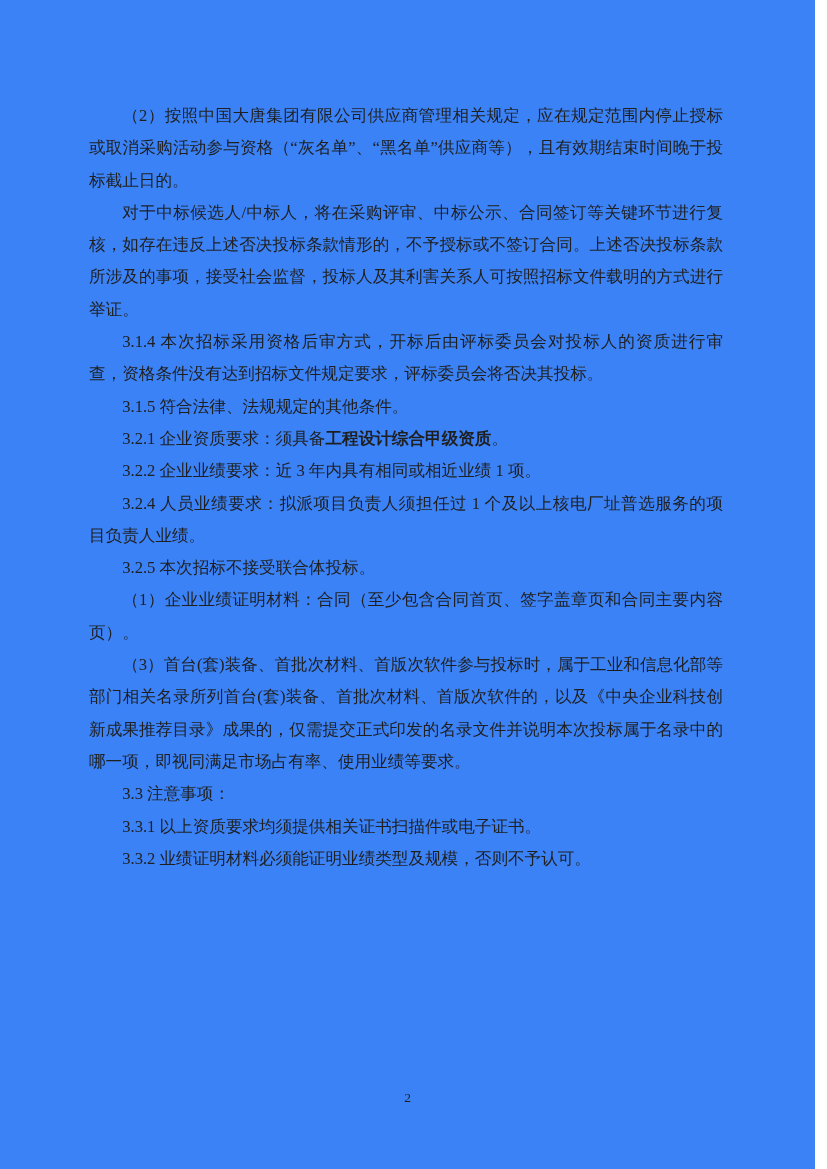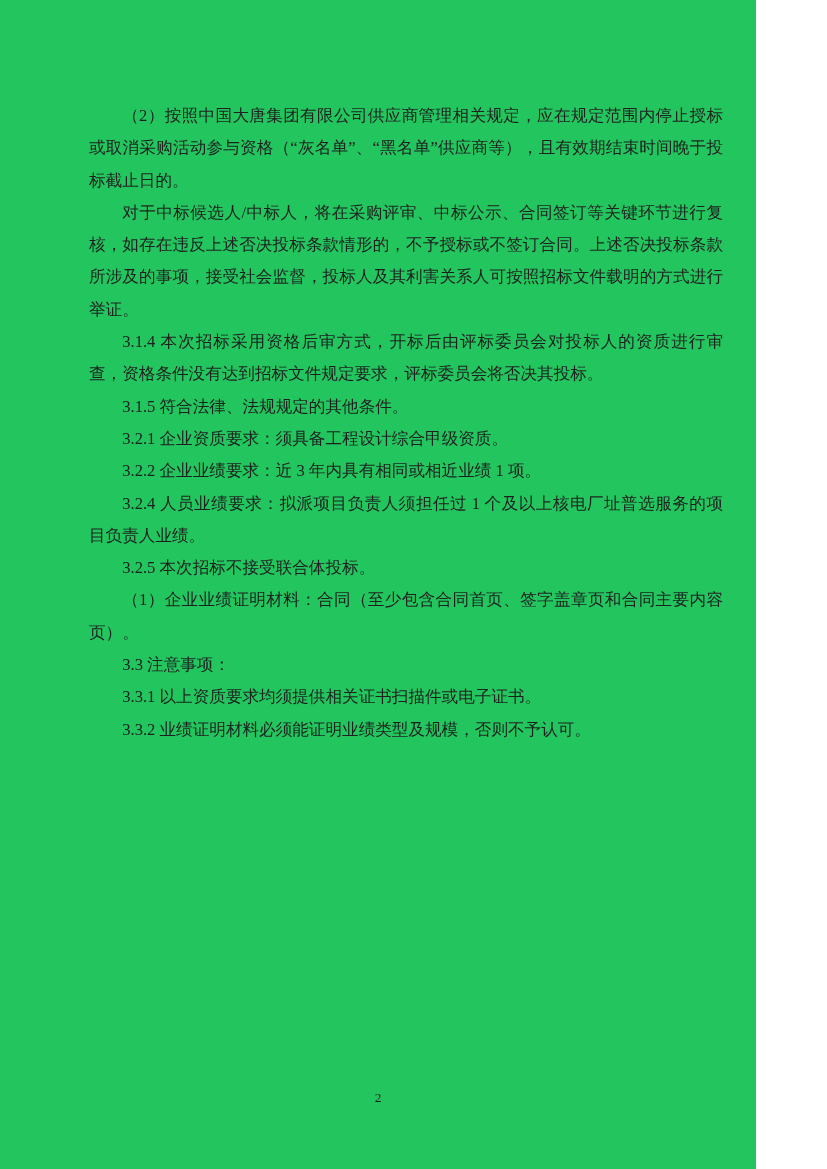--- a/index.html
+++ b/index.html
@@ -8,23 +8,23 @@
     background: #ffffff;
   }
   body {
     width: 827px;
     height: 1169px;
     font-family: "Liberation Serif", "DejaVu Serif", serif;
     color: #1f1f1f;
   }
   .page {
     position: relative;
-    width: 756px;
+    width: 815px;
     height: 1169px;
-    background: #22c55e;
+    background: #3b82f6;
     overflow: hidden;
   }
   .content {
     position: absolute;
     top: 100px;
     left: 89px;
     width: 634px;
   }
   p.para {
     margin: 0;
@@ -33,21 +33,21 @@
     line-height: 32.3px;
     text-align: justify;
     text-indent: 2em;
     font-weight: 400;
     word-break: break-all;
   }
   p.heading {
     font-weight: 700;
   }
   .bold {
-    font-weight: 400;
+    font-weight: 700;
     margin-top: 29px;
   }
   .footer {
     position: absolute;
     top: 1090px;
     left: 0;
     width: 100%;
     text-align: center;
     font-size: 13.5px;
     color: #1f1f1f;
@@ -60,18 +60,19 @@
   <div class="content">
     <p class="para">（2）按照中国大唐集团有限公司供应商管理相关规定，应在规定范围内停止授标或取消采购活动参与资格（“灰名单”、“黑名单”供应商等），且有效期结束时间晚于投标截止日的。</p>
     <p class="para">对于中标候选人/中标人，将在采购评审、中标公示、合同签订等关键环节进行复核，如存在违反上述否决投标条款情形的，不予授标或不签订合同。上述否决投标条款所涉及的事项，接受社会监督，投标人及其利害关系人可按照招标文件载明的方式进行举证。</p>
     <p class="para">3.1.4 本次招标采用资格后审方式，开标后由评标委员会对投标人的资质进行审查，资格条件没有达到招标文件规定要求，评标委员会将否决其投标。</p>
     <p class="para">3.1.5 符合法律、法规规定的其他条件。</p>
     <p class="para"><span>3.2.1 企业资质要求：须具备</span><span class="bold">工程设计综合甲级资质</span><span>。</span></p>
     <p class="para">3.2.2 企业业绩要求：近 3 年内具有相同或相近业绩 1 项。</p>
     <p class="para">3.2.4 人员业绩要求：拟派项目负责人须担任过 1 个及以上核电厂址普选服务的项目负责人业绩。</p>
     <p class="para">3.2.5 本次招标不接受联合体投标。</p>
     <p class="para">（1）企业业绩证明材料：合同（至少包含合同首页、签字盖章页和合同主要内容页）。</p>
+    <p class="para">（3）首台(套)装备、首批次材料、首版次软件参与投标时，属于工业和信息化部等部门相关名录所列首台(套)装备、首批次材料、首版次软件的，以及《中央企业科技创新成果推荐目录》成果的，仅需提交正式印发的名录文件并说明本次投标属于名录中的哪一项，即视同满足市场占有率、使用业绩等要求。</p>
     <p class="para">3.3 注意事项：</p>
     <p class="para">3.3.1 以上资质要求均须提供相关证书扫描件或电子证书。</p>
     <p class="para">3.3.2 业绩证明材料必须能证明业绩类型及规模，否则不予认可。</p>
   </div>
   <div class="footer">2</div>
 </div>
 
 </body></html>

